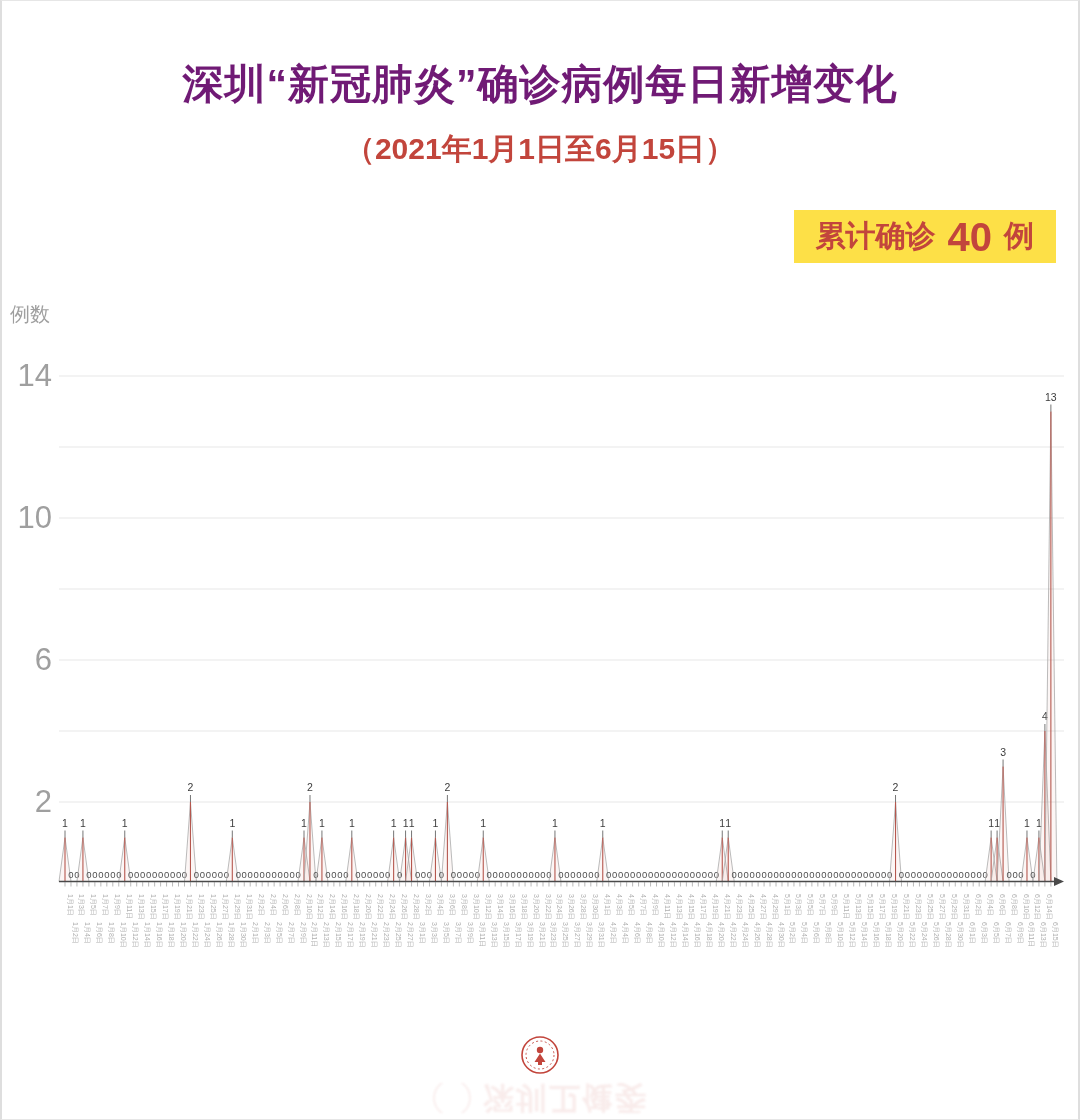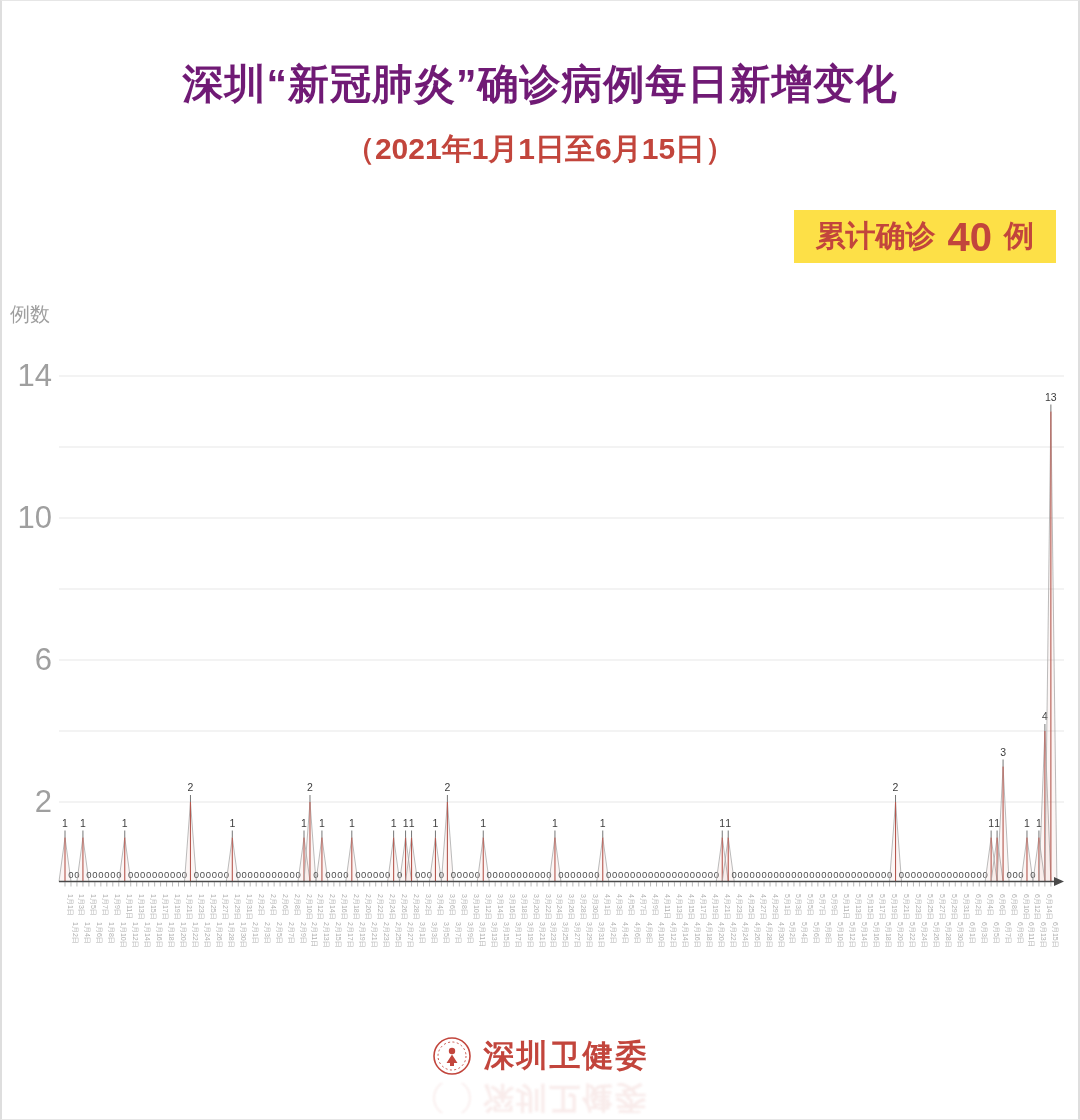--- a/index.html
+++ b/index.html
@@ -651,20 +651,19 @@
     <text transform="translate(1051.38,921) rotate(90)" font-size="7" fill="#b0b0b0">6月15日</text>
   </svg>
 
 <div class="footer">
   <svg width="40" height="40" viewBox="0 0 40 40">
     <circle cx="20" cy="20" r="18" fill="none" stroke="#c2453c" stroke-width="1.6"></circle>
     <circle cx="20" cy="20" r="14" fill="none" stroke="#c2453c" stroke-width="0.9" stroke-dasharray="2 2.4"></circle>
     <circle cx="20" cy="15" r="3.2" fill="#c2453c"></circle>
     <path d="M20 18.5 L14.5 27 L18 27 L18 30 L22 30 L22 27 L25.5 27 Z" fill="#c2453c"></path>
   </svg>
-  <span class="org">深圳卫健委</span>
 </div>
 <div class="reflection">
   <svg width="40" height="40" viewBox="0 0 40 40">
     <circle cx="20" cy="20" r="18" fill="none" stroke="#c2453c" stroke-width="1.6"></circle>
   </svg>
   <span class="org">深圳卫健委</span>
 </div>
 
 </body></html>

